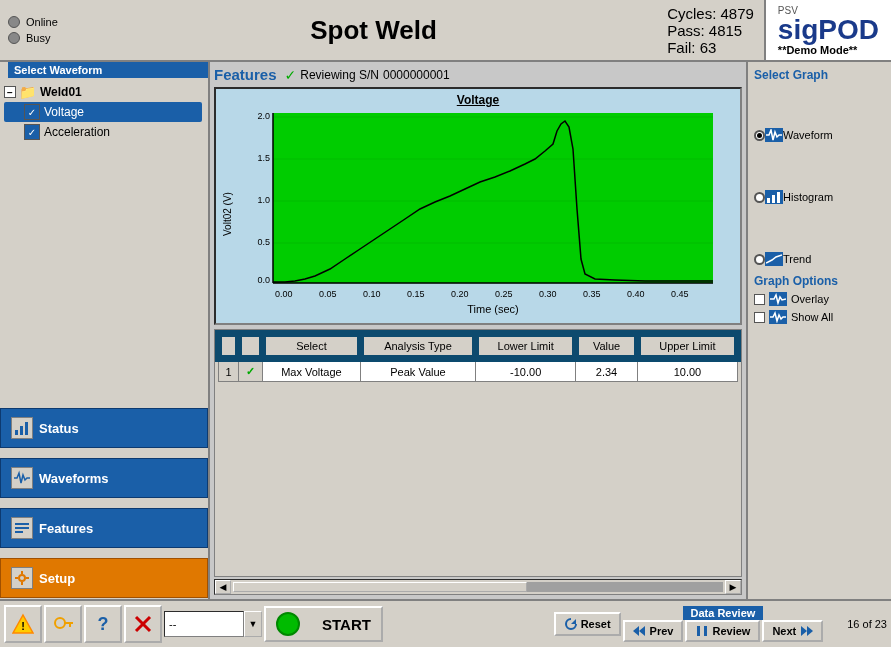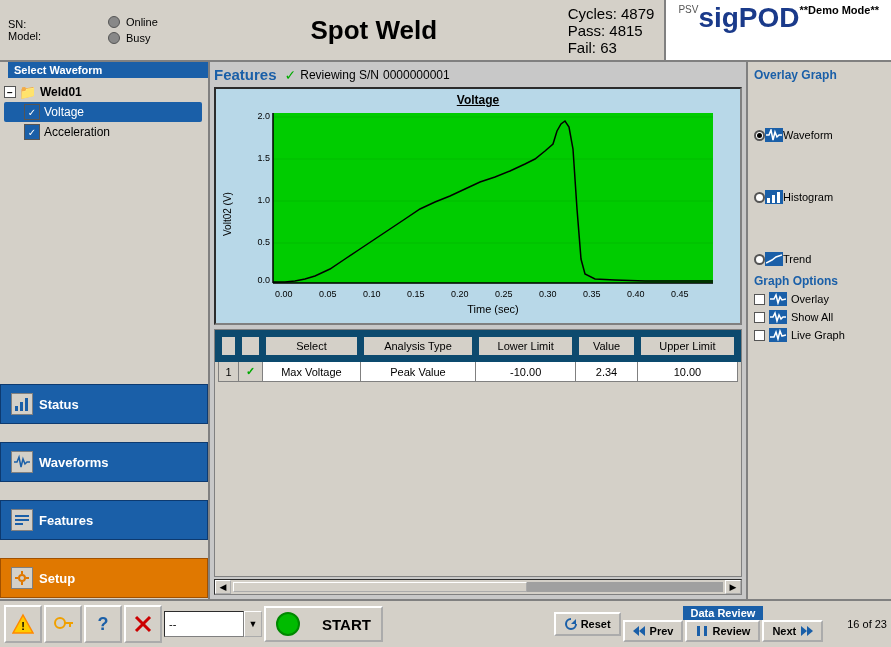--- a/index.html
+++ b/index.html
@@ -63,20 +63,21 @@
     .header-cycles {
       display: flex;
       flex-direction: column;
       justify-content: center;
       padding: 4px 10px;
       font-size: 15px;
       color: #000;
     }
     .header-sigpod {
       display: flex;
+      flex-direction: column;
       justify-content: center;
       padding: 4px 12px;
       background: #fff;
       border-left: 2px solid #808080;
       min-width: 120px;
     }
     .sigpod-psv {
       font-size: 10px;
       color: #555;
     }
@@ -172,21 +173,21 @@
       justify-content: center;
       color: #fff;
       font-size: 10px;
     }
 
     
     .nav-buttons {
       margin-top: auto;
       display: flex;
       flex-direction: column;
-      gap: 16px;
+      gap: 8px;
     }
     .nav-btn {
       display: flex;
       align-items: center;
       gap: 6px;
       padding: 8px 10px;
       background: #1a5fa8;
       color: #fff;
       font-size: 13px;
       font-weight: bold;
@@ -514,24 +515,20 @@
     .data-review-row {
       display: flex;
       align-items: center;
       gap: 20px;
     }
   </style>
 </head>
 <body>
 
 <div class="top-header">
-  <div class="header-sn">
-    <span>SN:</span>
-    <span>Model:</span>
-  </div>
   <div class="header-online">
     <div class="led-row">
       <span class="led"></span>
       <span>Online</span>
     </div>
     <div class="led-row">
       <span class="led"></span>
       <span>Busy</span>
     </div>
   </div>
@@ -741,21 +738,21 @@
       <div class="h-scroll-left">◀</div>
       <div class="h-scroll-track">
         <div class="h-scroll-thumb"></div>
       </div>
       <div class="h-scroll-right">▶</div>
     </div>
   </div>
 
   <div class="right-panel">
     <div>
-      <div class="panel-section-title">Overlay Graph</div>
+      <div class="panel-section-title">Select Graph</div>
       <div class="radio-row">
         <div class="radio-btn selected"></div>
         <div class="mini-icon">
           <svg width="16" height="12" viewBox="0 0 16 12">
               <polyline points="0,6 3,6 5,1 7,11 9,3 11,8 13,6 16,6" stroke="#fff" stroke-width="1.5" fill="none"></polyline>
             </svg>
         </div>
         <span>Waveform</span>
       </div>
       <div class="radio-row">
@@ -792,29 +789,20 @@
         <span>Overlay</span>
       </div>
       <div class="checkbox-row">
         <div class="check-box"></div>
         <div class="mini-icon">
           <svg width="16" height="12" viewBox="0 0 16 12">
               <polyline points="0,6 3,6 5,2 7,10 9,4 11,8 13,6 16,6" stroke="#fff" stroke-width="1.5" fill="none"></polyline>
             </svg>
         </div>
         <span>Show All</span>
-      </div>
-      <div class="checkbox-row">
-        <div class="check-box"></div>
-        <div class="mini-icon">
-          <svg width="16" height="12" viewBox="0 0 16 12">
-              <polyline points="0,8 4,8 6,3 8,10 10,2 12,7 16,6" stroke="#fff" stroke-width="1.5" fill="none"></polyline>
-            </svg>
-        </div>
-        <span>Live Graph</span>
       </div>
     </div>
 
   </div>
 </div>
 
 <div class="bottom-bar">
   <div class="bottom-icon-btn">
     <svg width="22" height="22" viewBox="0 0 22 22">
         <polygon points="11,2 21,20 1,20" fill="#ffcc00" stroke="#ff8800" stroke-width="1.5"></polygon>

